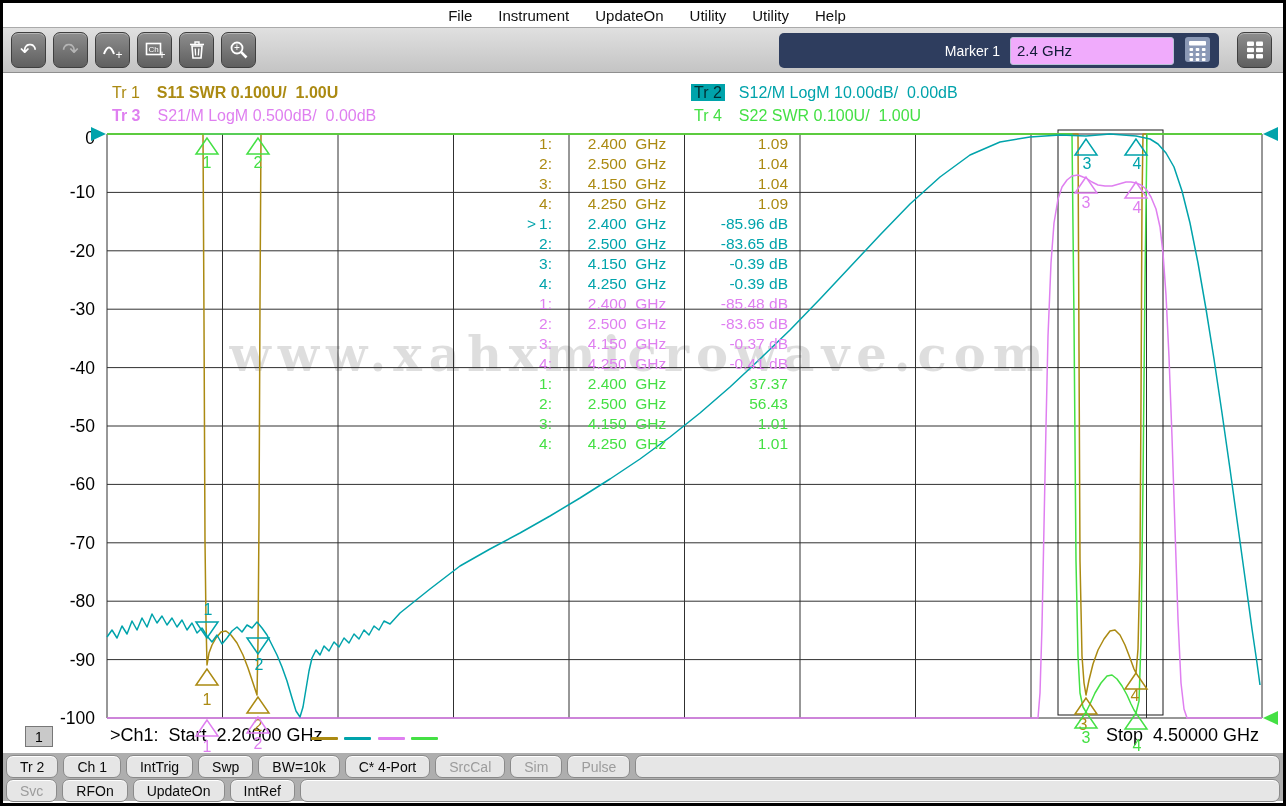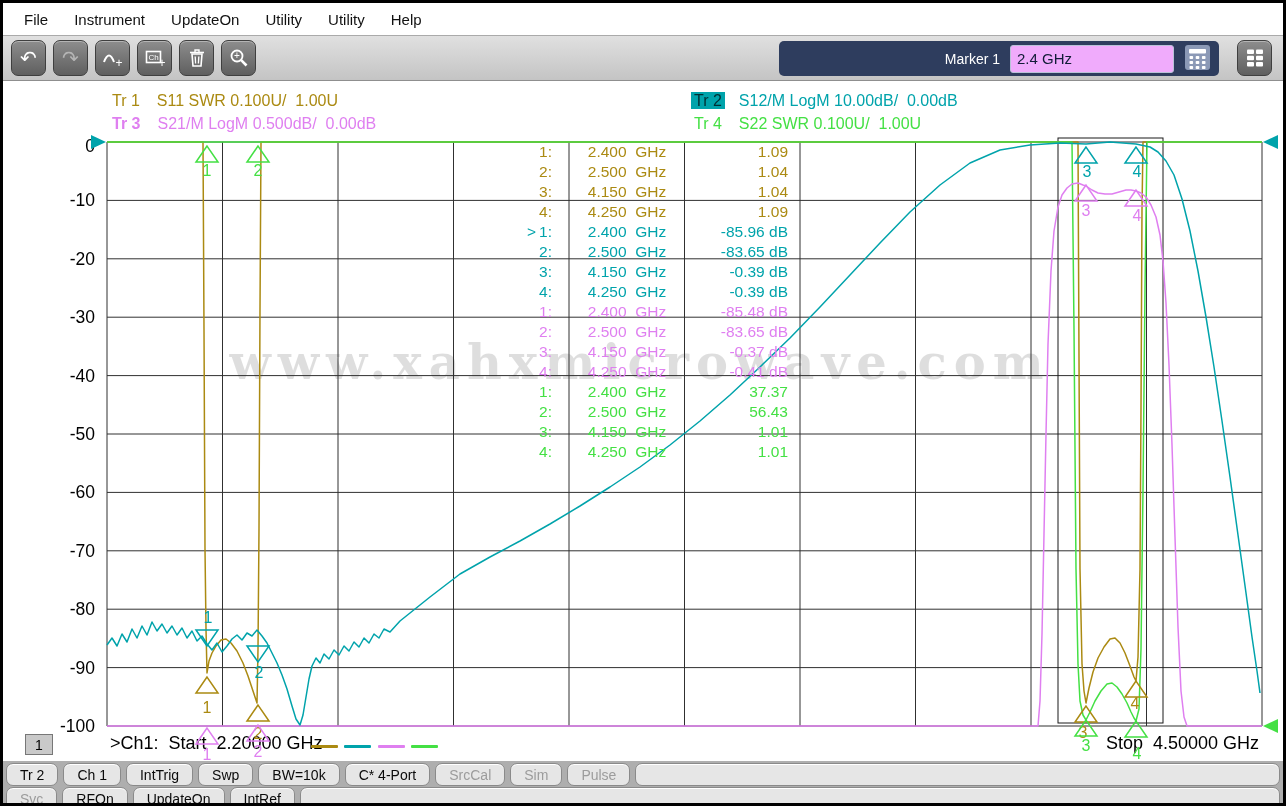--- a/index.html
+++ b/index.html
@@ -1,19 +1,19 @@
 <!DOCTYPE html>
 <html><head>
 <meta charset="utf-8">
 <style>
   html,body{margin:0;padding:0;background:#555;}
   .window{position:relative;width:1286px;height:806px;box-sizing:border-box;border:3px solid #000;
     background:#fff;font-family:"Liberation Sans",sans-serif;overflow:hidden;}
   
-  .menubar{height:32px;background:#fff;display:flex;align-items:center;padding-left:8px;}
+  .menubar{height:24px;background:#fff;display:flex;align-items:center;padding-left:8px;justify-content:center;}
   .menubar .mi{font-size:15px;color:#111;padding:0 13px;cursor:default;}
   
   .toolbar{position:relative;height:44px;background:linear-gradient(#e0e0e0,#c4c4c4);
     border-top:1px solid #aaa;border-bottom:1px solid #8f8f8f;}
   .tbgroup{position:absolute;left:8px;top:4px;display:flex;gap:7px;}
   .tbbtn{width:35px;height:36px;border-radius:7px;border:1px solid #3f3f3f;
     background:linear-gradient(#8d8d8d,#5f5f5f);display:flex;align-items:center;justify-content:center;
     box-shadow:inset 0 1px 0 rgba(255,255,255,.35);color:#fff;font-size:20px;line-height:1;padding:0;}
   .tbbtn svg{display:block}
   .tbbtn.dim{color:#b5b5b5;}
@@ -130,21 +130,21 @@
             <rect x="3" y="8.7" width="7" height="4.6" rx="1"></rect>
             <rect x="12" y="8.7" width="7" height="4.6" rx="1"></rect>
             <rect x="3" y="14.9" width="7" height="4.6" rx="1"></rect>
             <rect x="12" y="14.9" width="7" height="4.6" rx="1"></rect>
           </g>
         </svg>
     </button>
   </div>
 
   <div class="main">
-    <div class="legend" id="lg0"><span class="trid" style="color: rgb(171, 138, 18);">Tr 1</span><span class="trdesc" style="color: rgb(171, 138, 18);">S11 SWR 0.100U/  1.00U</span></div>
+    <div class="legend" id="lg0"><span class="trid" style="color: rgb(171, 138, 18);">Tr 1</span><span class="trdesc" style="color: rgb(171, 138, 18); font-weight: bold;">S11 SWR 0.100U/  1.00U</span></div>
     <div class="legend" id="lg1"><span class="trid" style="background: rgb(0, 163, 171); color: rgb(0, 47, 51);">Tr 2</span><span class="trdesc" style="color: rgb(0, 163, 171);">S12/M LogM 10.00dB/  0.00dB</span></div>
     <div class="legend" id="lg2"><span class="trid" style="color: rgb(223, 127, 240); font-weight: bold;">Tr 3</span><span class="trdesc" style="color: rgb(223, 127, 240);">S21/M LogM 0.500dB/  0.00dB</span></div>
     <div class="legend" id="lg3"><span class="trid" style="color: rgb(68, 224, 68);">Tr 4</span><span class="trdesc" style="color: rgb(68, 224, 68);">S22 SWR 0.100U/  1.00U</span></div>
 
     <div class="statusline">
       <div class="chbox">1</div>
       <span class="stext">&gt;Ch1:  Start  2.20000 GHz</span>
       <span class="dash" id="dash0" style="background: rgb(171, 138, 18);"></span>
       <span class="dash" id="dash1" style="background: rgb(0, 163, 171);"></span>
       <span class="dash" id="dash2" style="background: rgb(223, 127, 240);"></span>

